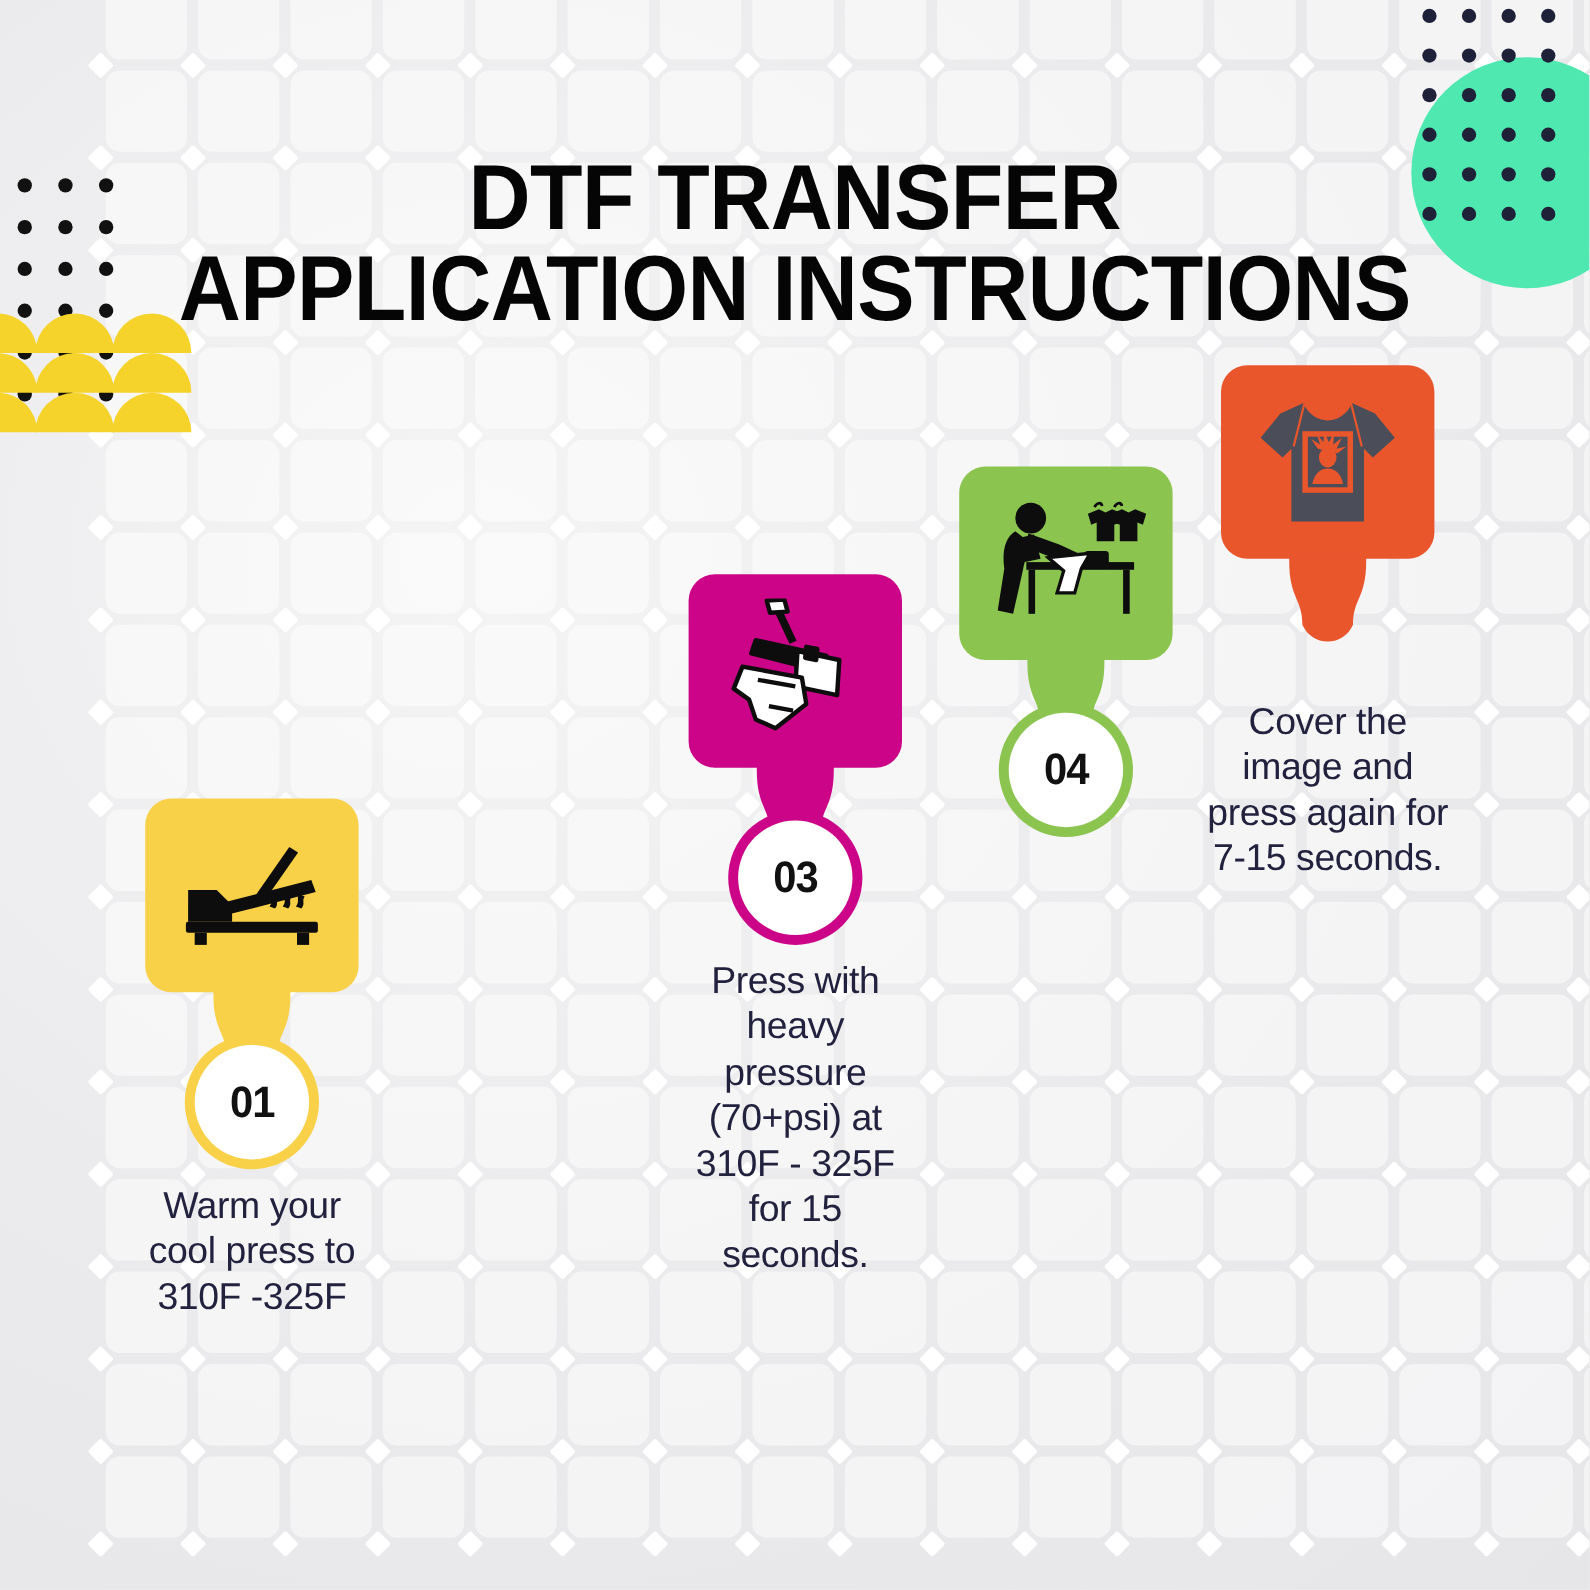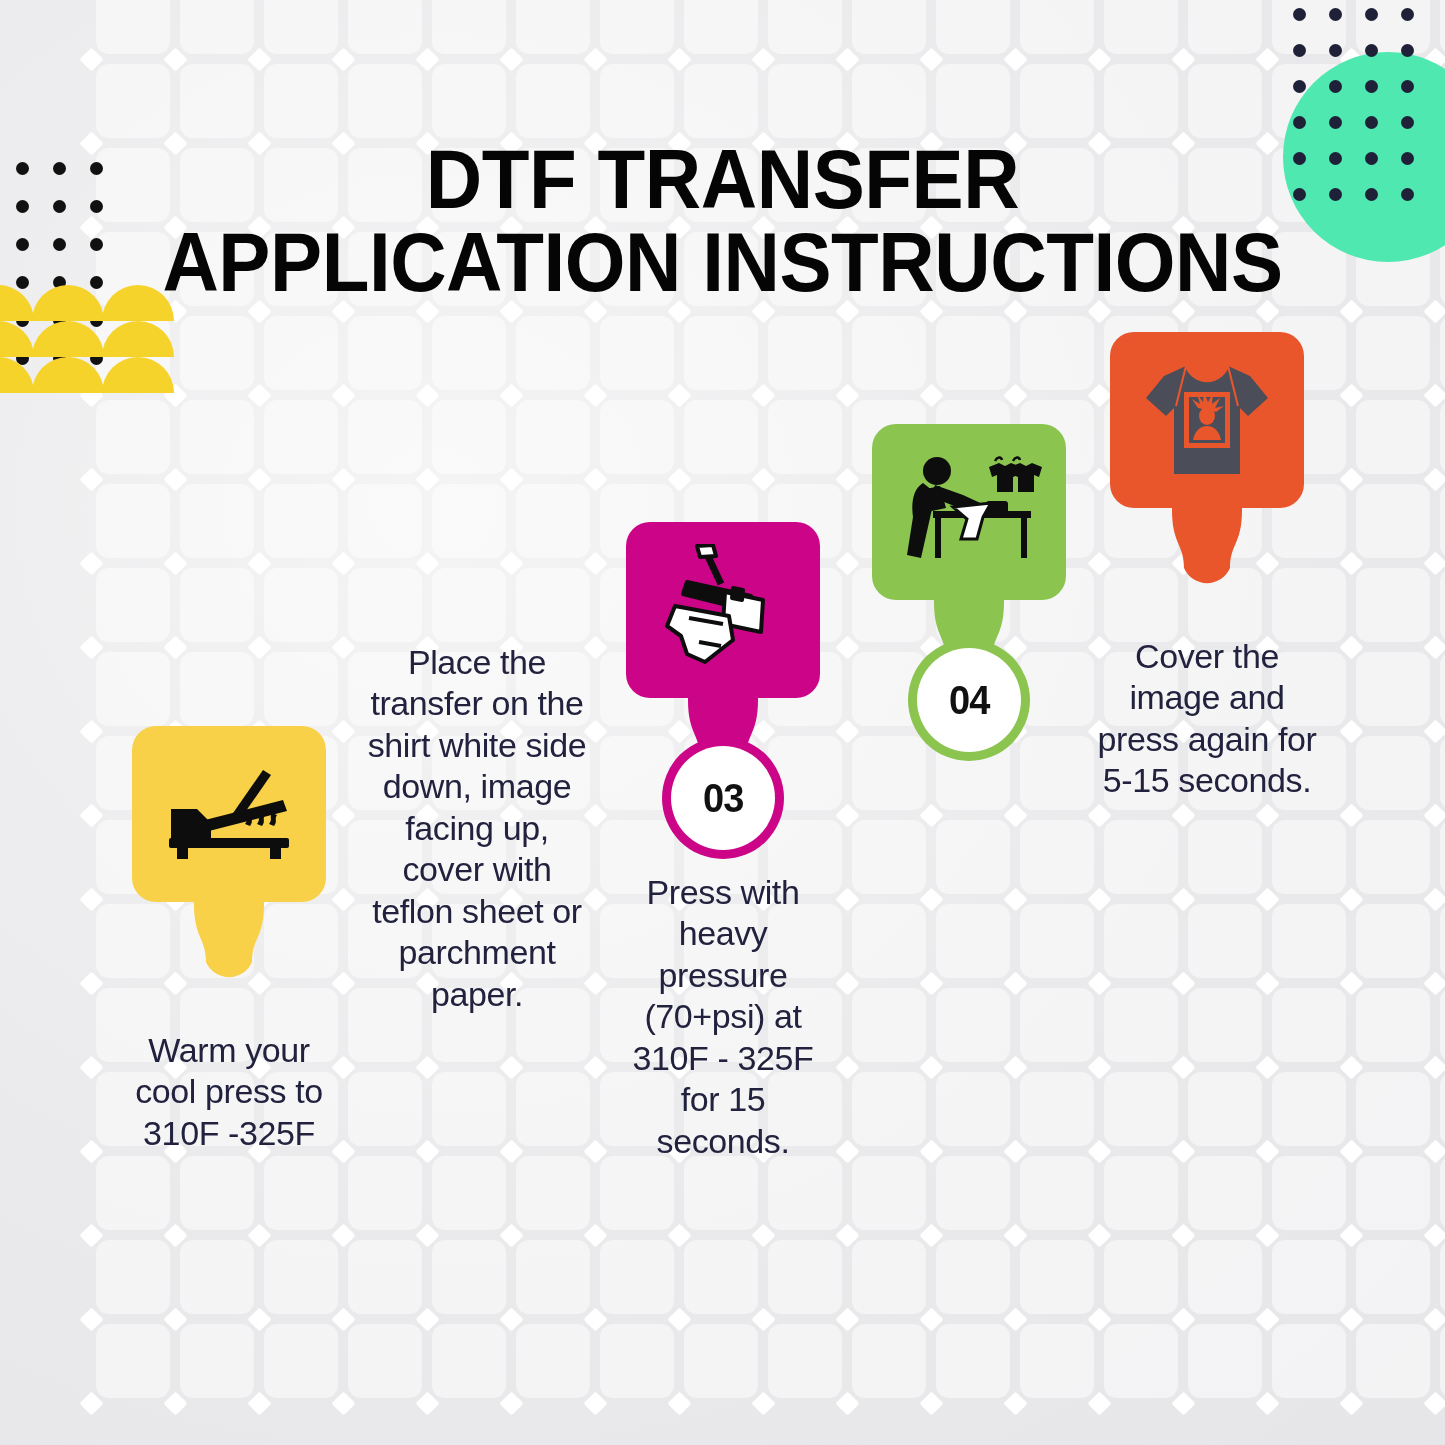--- a/index.html
+++ b/index.html
@@ -853,26 +853,28 @@
             <path d="M98 60 c4-5 0-7 3-11 l5 2 c-3 4 1 6-3 11z"></path>
             <path d="M110 60 c4-5 0-7 3-11 l5 2 c-3 4 1 6-3 11z"></path>
           </g>
         </svg>
       </div>
       <div class="pin-neck">
         <svg width="222" height="110" viewBox="0 0 222 110">
           <path d="M76 0 h70 v6 c0 34 -12 34 -12 58 a25 25 0 0 1 -46 0 c0 -24 -12 -24 -12 -58 z" fill="#f8d148"></path>
         </svg>
       </div>
+      <div class="pin-bubble" style="box-shadow:0 0 0 9px #f8d148">
+        <span>01</span>
+      </div>
     </div>
     <p class="step-text">Warm your cool press to 310F -325F</p>
   </div>
 
   <div class="step" id="step-2">
-    <p class="step-text">Place the transfer on the shirt white side down, image facing up, cover with teflon sheet or parchment paper.</p>
   </div>
 
   <div class="step" id="step-3">
     <div class="pin">
       <div class="pin-card" style="background:#cc0487">
         <svg width="128" height="132" viewBox="0 0 128 132">
           <g stroke="#0d0d0d" stroke-width="4" stroke-linejoin="round">
 
             <path d="M62 40 L47 8" stroke-width="7" fill="none"></path>
             <path d="M38 2 l16 -1 l3 11 l-16 1 z" fill="#ffffff"></path>
@@ -961,16 +963,16 @@
             <path d="M53 82 c2 -10 8 -14 14 -14 s12 4 14 14 z"></path>
           </g>
         </svg>
       </div>
       <div class="pin-neck">
         <svg width="222" height="110" viewBox="0 0 222 110">
           <path d="M76 0 h70 v6 c0 34 -12 34 -12 58 a25 25 0 0 1 -46 0 c0 -24 -12 -24 -12 -58 z" fill="#e9562c"></path>
         </svg>
       </div>
     </div>
-    <p class="step-text">Cover the image and press again for 5-15 seconds.</p>
+    <p class="step-text">Cover the image and press again for 7-15 seconds.</p>
   </div>
 
 </div>
 
 </body></html>

